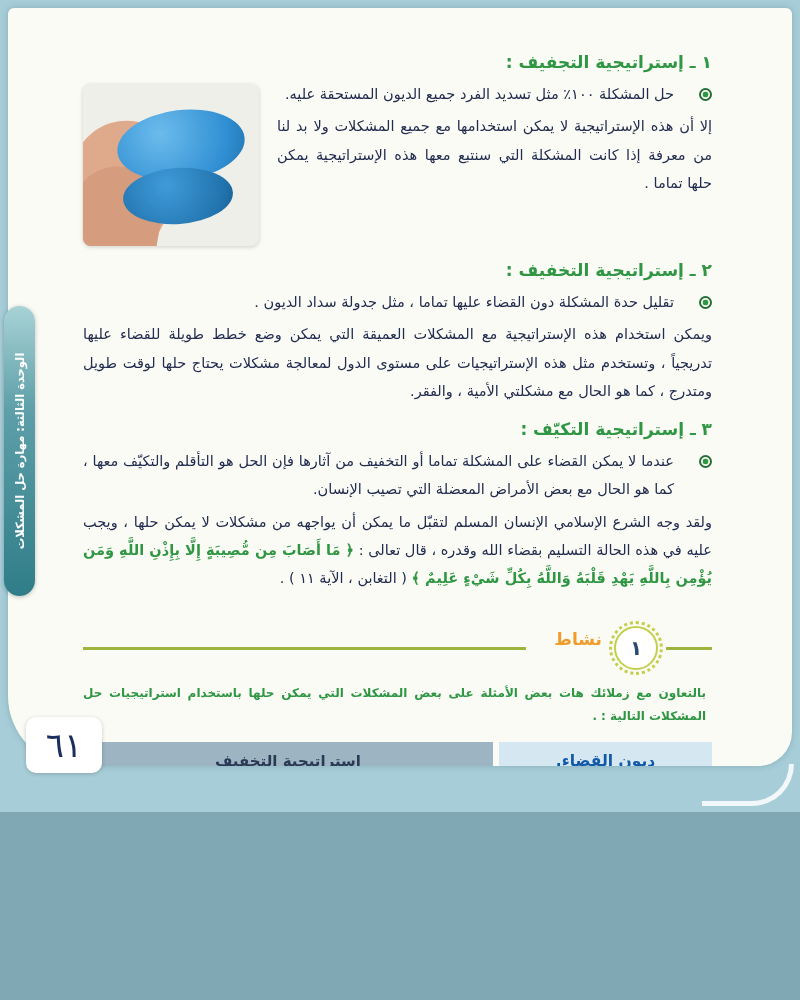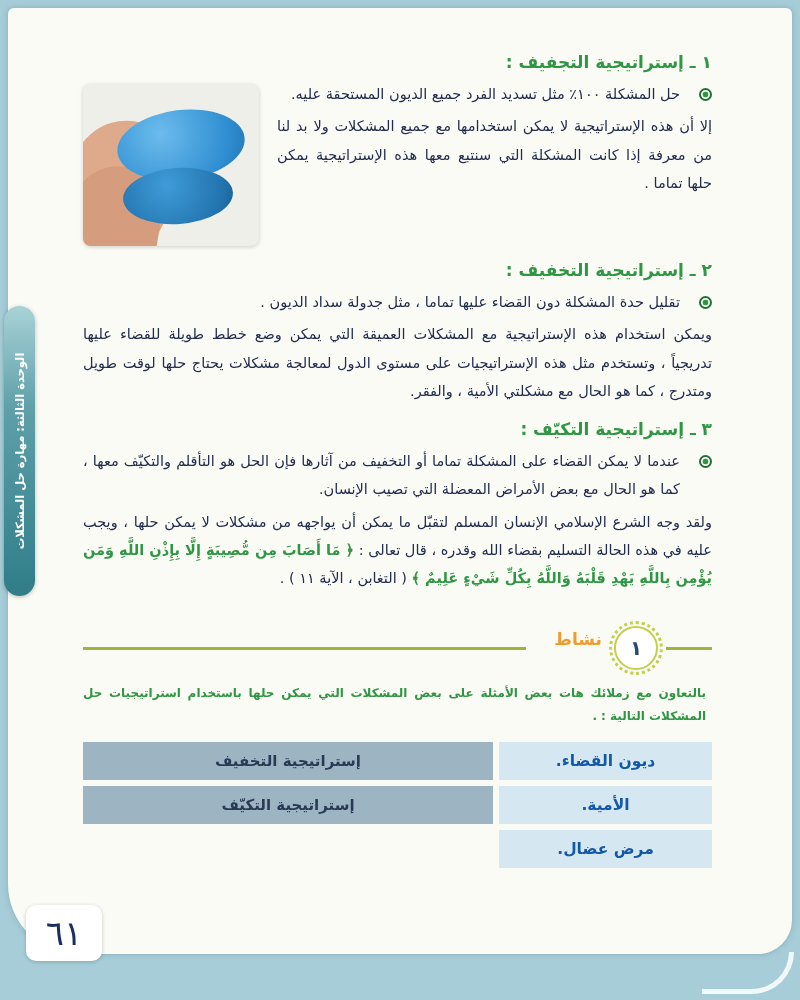--- a/index.html
+++ b/index.html
@@ -1,18 +1,18 @@
 <!DOCTYPE html>
 <html lang="ar"><head>
 <meta charset="utf-8">
 <style>
   * { margin:0; padding:0; box-sizing:border-box; }
   body { background:#7fa8b4; font-family:"DejaVu Sans", sans-serif; }
   .canvas {
-    position:relative; width:800px; height:1000px; margin:0 auto;
+    position:relative; width:800px; height:812px; margin:0 auto;
     background:#a7ced8; overflow:hidden; direction:rtl;padding-left:12px;
   }
   .paper {
     position:absolute; top:8px; right:8px; left:8px; bottom:46px;
     background:#fbfbf6;
     border-radius:6px 6px 70px 34px; 
     border-radius:6px 6px 34px 70px;
     box-shadow:0 0 6px rgba(40,80,90,.25);
     padding:30px 80px 20px 75px;
     overflow:hidden;
@@ -38,21 +38,21 @@
   .putty-top {
     position:absolute; left:34px; top:26px; width:128px; height:70px;
     border-radius:50%; transform:rotate(-7deg);
     background:radial-gradient(circle at 35% 30%, #6cbcec, #2f8ed2 70%, #2173ad);
   }
   .putty-bottom {
     position:absolute; left:40px; top:84px; width:110px; height:56px;
     border-radius:50%; transform:rotate(-4deg);
     background:radial-gradient(circle at 40% 30%, #3f9bd8, #2173ad 75%, #185a8c);
   }
-  .bullet { display:flex; align-items:flex-start; gap:19px; margin:2px 0 4px; }
+  .bullet { display:flex; align-items:flex-start; gap:25px; margin:2px 0 4px; }
   .bullet-icon {
     flex:0 0 auto; width:13px; height:13px; margin-top:8px; border-radius:50%;
     border:2px solid #256f37;
     background:radial-gradient(circle, #2f9643 2.6px, rgba(0,0,0,0) 3.2px);
   }
   .bullet-text, .body-text {
     font-size:14.5px; line-height:1.95; color:#222c4e; text-align:justify;
   }
   .body-text { margin:2px 0 6px; }
   .verse { color:#2f9643; font-weight:bold; }

